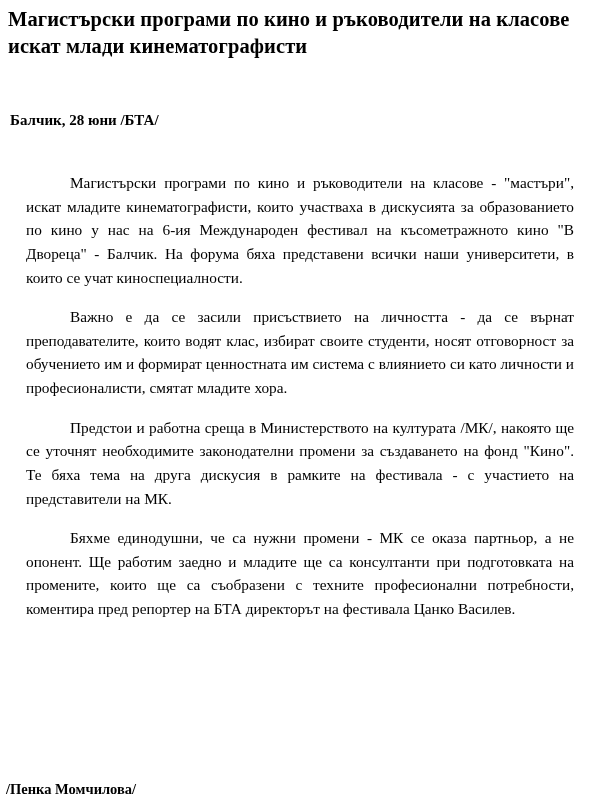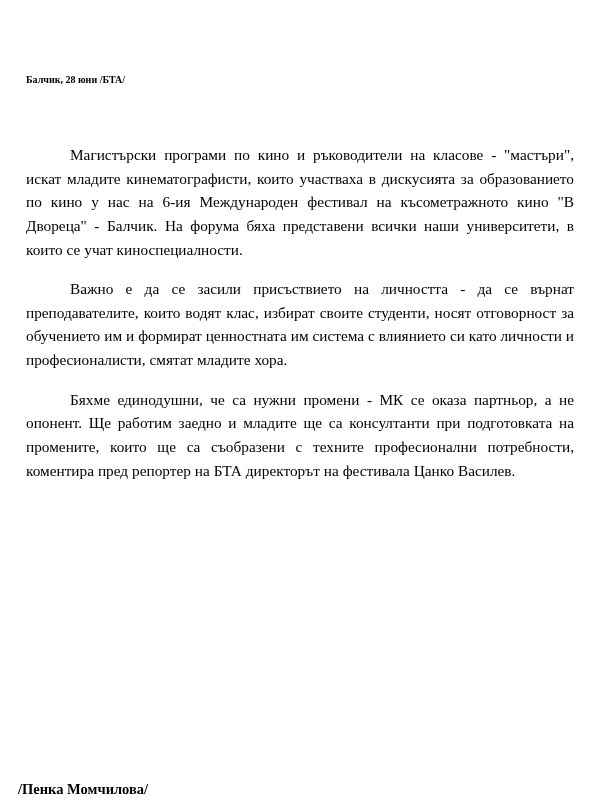--- a/index.html
+++ b/index.html
@@ -26,65 +26,67 @@
     font-weight: bold;
     line-height: 1.32;
     letter-spacing: 0.1px;
     margin: 0;
     padding: 0 2px 0 0;
   }
   .spacer-after-headline {
     height: 52px;
   }
   .dateline {
-    font-size: 10px;
+    font-size: 15px;
     font-weight: bold;
-    margin: 16px;
+    margin: 0;
     padding-left: 2px;
   }
   .spacer-after-dateline {
     height: 26px;
   }
   .body-text p {
     margin: 16px;
     font-size: 15.3px;
     line-height: 1.545;
     text-align: justify;
     text-indent: 44px;
     padding: 0 2px 0 2px;
     word-spacing: 0.1px;
   }
   .byline-wrap {
     position: absolute;
-    left: 16px;
+    left: 4px;
     bottom: 2px;
     width: 584px;
   }
   .byline {
     font-size: 14.5px;
     font-weight: bold;
     margin: 0;
     padding-left: 2px;
   }
 </style>
 </head>
 <body>
 
 <div class="page">
 
+  <h1 class="headline">Магистърски програми по кино и ръководители на класове искат млади кинематографисти</h1>
 
   <div class="spacer-after-headline"></div>
 
   <p class="dateline">Балчик, 28 юни /БТА/</p>
 
   <div class="spacer-after-dateline"></div>
 
   <div class="body-text">
     <p>Магистърски програми по кино и ръководители на класове - "мастъри", искат младите кинематографисти, които участваха в дискусията за образованието по кино у нас на 6-ия Международен фестивал на късометражното кино "В Двореца" - Балчик. На форума бяха представени всички наши университети, в които се учат киноспециалности.</p>
     <p>Важно е да се засили присъствието на личността - да се върнат преподавателите, които водят клас, избират своите студенти, носят отговорност за обучението им и формират ценностната им система с влиянието си като личности и професионалисти, смятат младите хора.</p>
+    <p>Предстои и работна среща в Министерството на културата /МК/, накоято ще се уточнят необходимите законодателни промени за създаването на фонд "Кино". Те бяха тема на друга дискусия в рамките на фестивала - с участието на представители на МК.</p>
     <p>Бяхме единодушни, че са нужни промени - МК се оказа партньор, а не опонент. Ще работим заедно и младите ще са консултанти при подготовката на промените, които ще са съобразени с техните професионални потребности, коментира пред репортер на БТА директорът на фестивала Цанко Василев.</p>
   </div>
 
   <div class="byline-wrap">
     <p class="byline">/Пенка Момчилова/</p>
   </div>
 
 </div>
 
 </body></html>

